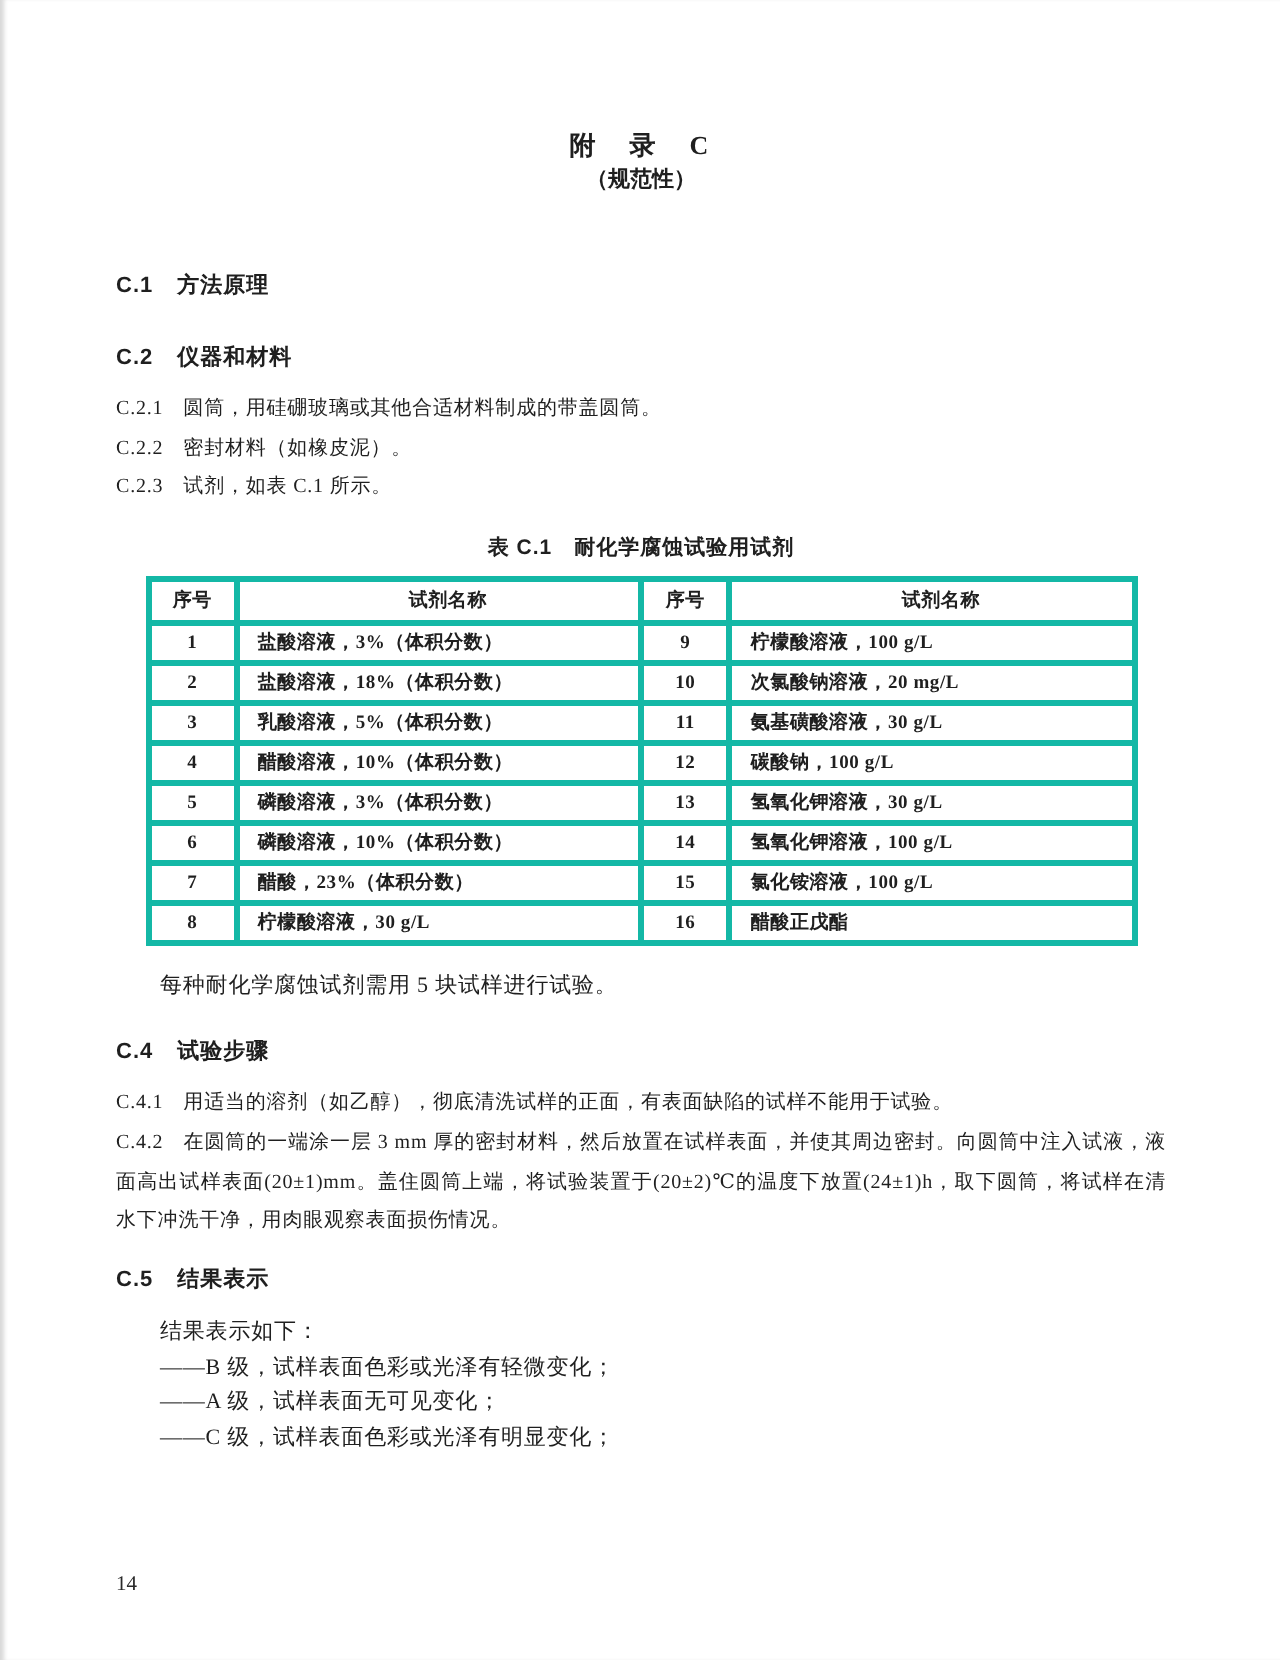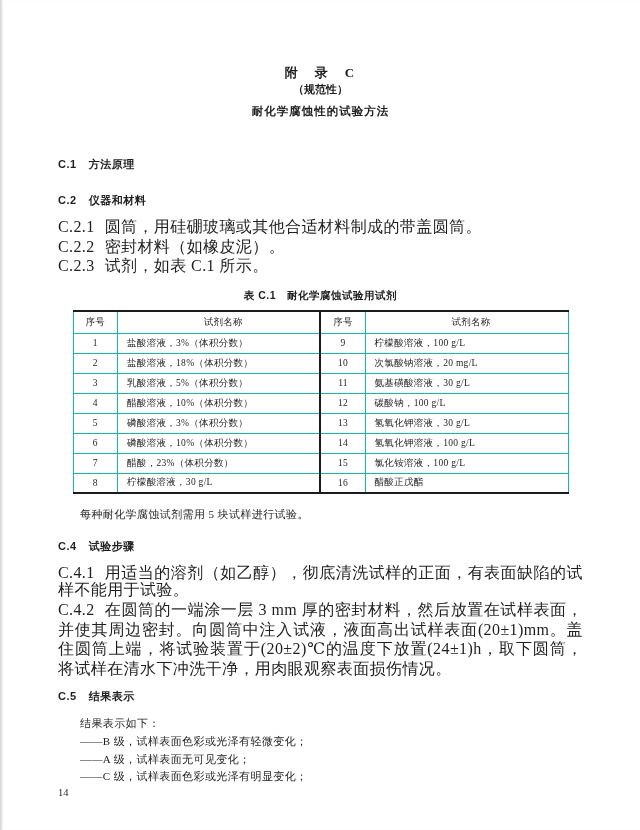--- a/index.html
+++ b/index.html
@@ -37,21 +37,21 @@
   .sec-heading .sec-num { margin-right: 12px; }
 
   .para {
     font-size: 11px;
     line-height: 19px;
     letter-spacing: 0.4px;
     text-indent: 2em;
     text-align: justify;
   }
   .clause {
-    font-size: 16px;
+    font-size: 10px;
     line-height: 17px;
     letter-spacing: 0.4px;
     text-align: justify;
   }
   .clause .cl-num { margin-right: 10px; }
   .clause.multiline { line-height: 19.5px; }
 
   .h-c1 { margin-top: 38px; }
   .p-c1 { margin-top: 10px; }
   .h-c2 { margin-top: 21px; }
@@ -72,24 +72,24 @@
     border-collapse: collapse;
     table-layout: fixed;
     font-size: 9.5px;
     letter-spacing: 0.3px;
     border-top: 2px solid #1c1c1c;
     border-bottom: 2px solid #1c1c1c;
     border-left: 1px solid #2a2a2a;
     border-right: 1px solid #2a2a2a;
   }
   table.reagents th, table.reagents td {
-    border: 1px solid #14b8a6;
+    border: 3px solid #14b8a6;
     height: 20px;
     vertical-align: middle;
-    font-weight: normal;
+    font-weight: bold;
   }
   table.reagents th { height: 22px; text-align: center; }
   .c-num { width: 9%; text-align: center; }
   .c-name { width: 41%; text-align: left; padding-left: 9px; }
   .mid { border-left: 2.5px solid #1c1c1c !important; }
 
   .h-c3 { margin-top: 21px; }
   .p-c3 { margin-top: 11px; }
   .h-c4 { margin-top: 15px; }
   .c4-items { margin-top: 10px; }
@@ -113,21 +113,20 @@
 </style>
 </head>
 <body>
 
 <div class="page">
 
 
   <div class="appendix">
     <div class="appendix-label">附　录　C</div>
     <div class="appendix-normative">（规范性）</div>
-    <div class="appendix-title">耐化学腐蚀性的试验方法</div>
   </div>
 
   <div class="sec-heading h-c1">
     <span class="sec-num">C.1</span><span>方法原理</span>
   </div>
 
   <div class="sec-heading h-c2">
     <span class="sec-num">C.2</span><span>仪器和材料</span>
   </div>
   <div class="c2-items">

